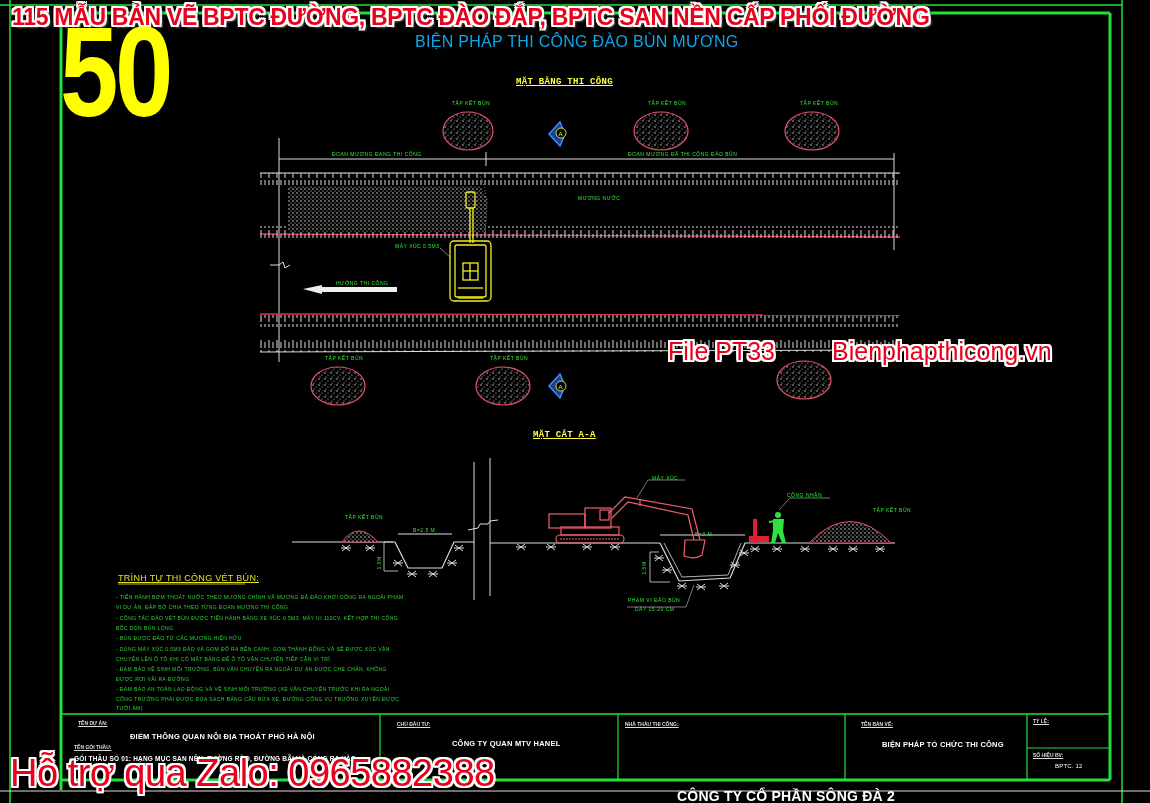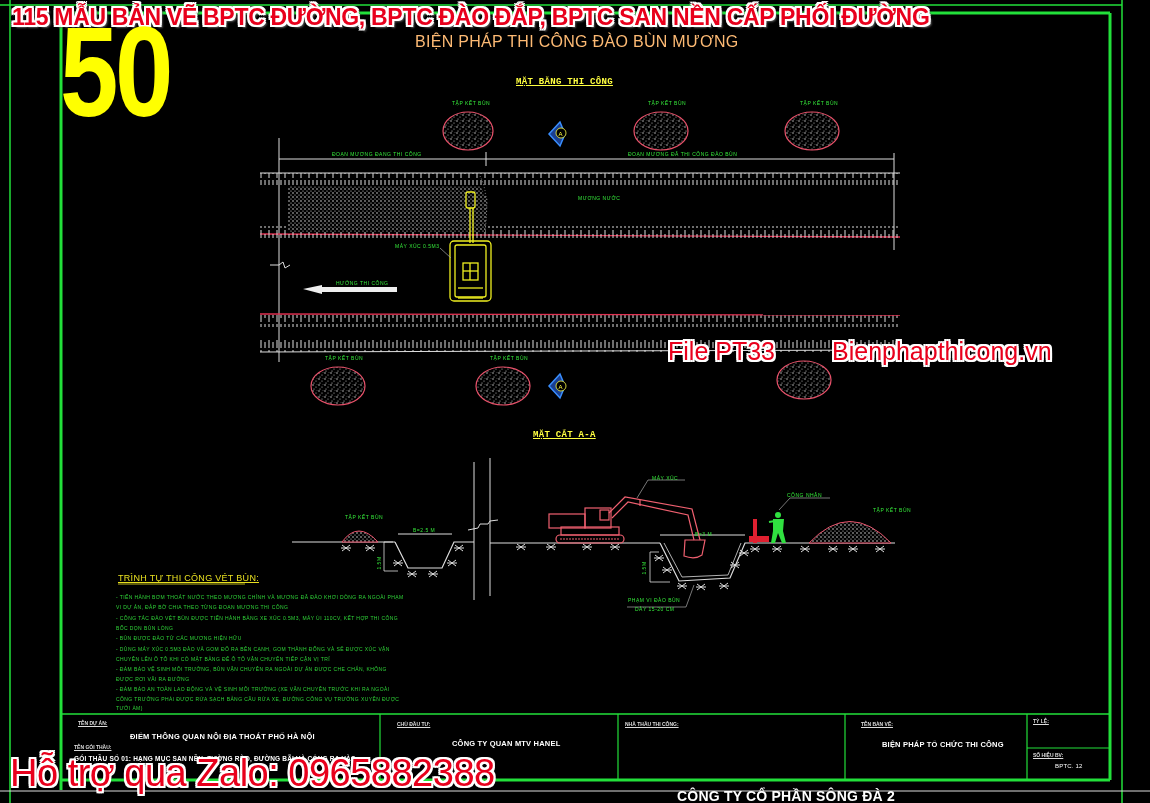--- a/index.html
+++ b/index.html
@@ -8,21 +8,21 @@
   .abs { position:absolute; }
   .banner {
     position:absolute; left:12px; top:4px; font-family:"Liberation Sans", sans-serif; font-weight:bold;
     font-size:23px; color:#e8001c; letter-spacing:-0.3px; white-space:nowrap;
     text-shadow: -2px -2px 0 #fff, 2px -2px 0 #fff, -2px 2px 0 #fff, 2px 2px 0 #fff, 0 2px 0 #fff, 0 -2px 0 #fff, 2px 0 0 #fff, -2px 0 0 #fff, 3px 3px 2px #555;
   }
   .big-num {
     position:absolute; left:60px; top:8px; font-family:"Liberation Sans", sans-serif; font-weight:bold;
     font-size:128px; line-height:128px; color:#ffff00; transform:scaleX(0.82); transform-origin:left top; letter-spacing:-4px;
   }
-  .drawing-title { position:absolute; left:415px; top:33px; color:#fdba74; font-size:16px; letter-spacing:0.3px; white-space:nowrap; }
+  .drawing-title { position:absolute; left:415px; top:33px; color:#0ea5e9; font-size:16px; letter-spacing:0.3px; white-space:nowrap; }
   .section-title { position:absolute; color:#ffff40; font-size:9px; font-weight:bold; text-decoration:underline; white-space:nowrap; letter-spacing:0.3px;font-family:Liberation Mono, monospace; }
   .tiny { position:absolute; color:#35e83a; font-size:5px; white-space:nowrap; letter-spacing:0.5px; }
   .watermark {
     position:absolute; font-family:Liberation Sans, sans-serif; color:#e8001c; white-space:nowrap;
     text-shadow: -2px -2px 0 #fff, 2px -2px 0 #fff, -2px 2px 0 #fff, 2px 2px 0 #fff, 0 2px 0 #fff, 0 -2px 0 #fff, 2px 0 0 #fff, -2px 0 0 #fff;
   }
   .wm-file { left:668px; top:337px; font-size:25px; }
   .wm-site { left:832px; top:337px; font-size:25px; }
   .wm-zalo { left:10px; top:752px; font-size:38px; letter-spacing:-0.5px; }
   .proc-title { position:absolute; left:118px; top:573px; color:#e8e020; font-size:9px; text-decoration:underline; white-space:nowrap; letter-spacing:0.3px; }

